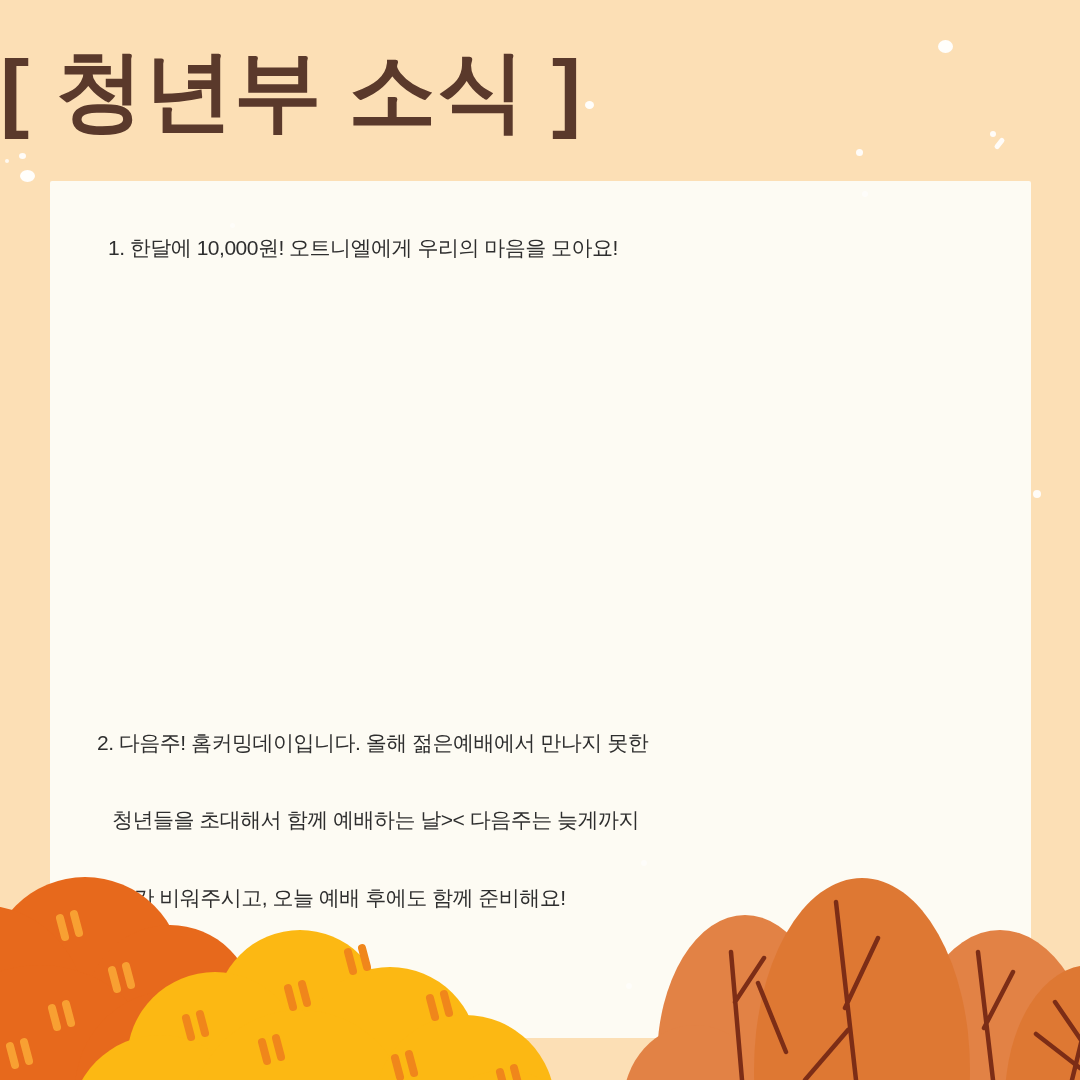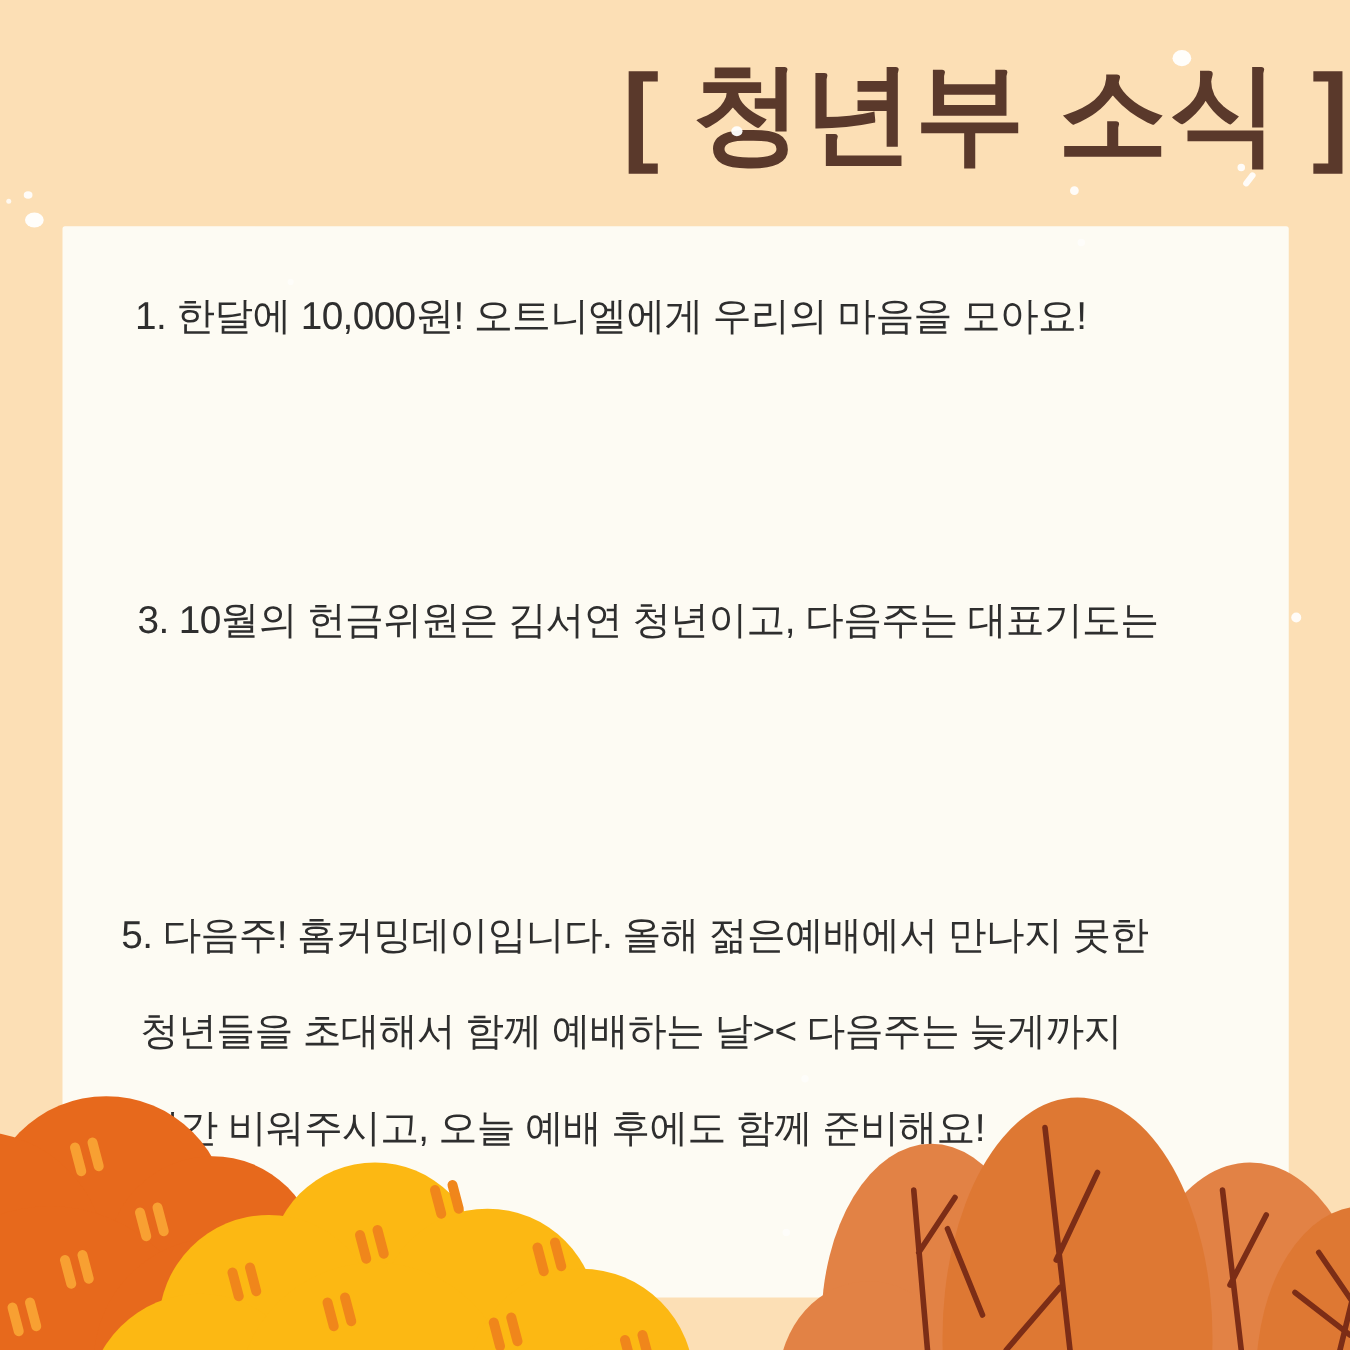--- a/index.html
+++ b/index.html
@@ -3,47 +3,46 @@
 <meta charset="utf-8">
 <style>
   html,body{margin:0;padding:0;}
   body{
     width:1080px;height:1080px;position:relative;overflow:hidden;
     background:#FCDFB5;
     font-family:"Liberation Sans", sans-serif;
   }
   .title{
     position:absolute;top:40px;left:0;width:1080px;
-    text-align:right;
+    text-align:left;
     font-size:88px;line-height:1.15;font-weight:800;
     letter-spacing:1px;
     color:#5A392B;
   }
   .card{
     position:absolute;left:50px;top:181px;width:981px;height:857px;
     background:#FDFBF3;border-radius:2px;
   }
   .line{
     position:absolute;white-space:nowrap;
-    font-size:31px;line-height:1.1;font-weight:500;
+    font-size:21px;line-height:1.1;font-weight:500;
     letter-spacing:-0.5px;color:#2E2E2E;
   }
   .dot{position:absolute;background:#FFFFFF;border-radius:50%;}
   .dash{position:absolute;background:#FFFFFF;border-radius:4px;}
   .decor-svg{position:absolute;left:0;top:810px;width:1080px;height:270px;}
 </style>
 </head>
 <body>
 
 <div class="title">[ 청년부 소식 ]</div>
 
 <div class="card">
   <div class="line" style="left:58px;top:55px">1. 한달에 10,000원! 오트니엘에게 우리의 마음을 모아요!</div>
-  <div class="line" style="left:60px;top:298px">3. 10월의 헌금위원은 김서연 청년이고, 다음주는 대표기도는</div>
-  <div class="line" style="left:47px;top:550px">5. 다음주! 홈커밍데이입니다. 올해 젊은예배에서 만나지 못한</div>
+  <div class="line" style="left:47px;top:550px">2. 다음주! 홈커밍데이입니다. 올해 젊은예배에서 만나지 못한</div>
   <div class="line" style="left:62px;top:627px">청년들을 초대해서 함께 예배하는 날&gt;&lt; 다음주는 늦게까지</div>
   <div class="line" style="left:63px;top:705px">시간 비워주시고, 오늘 예배 후에도 함께 준비해요!</div>
 </div>
 
 <div class="dot" style="left:938px;top:40px;width:15px;height:13px;opacity:.95"></div>
 <div class="dot" style="left:990px;top:131px;width:6px;height:6px;opacity:.9"></div>
 <div class="dash" style="left:997px;top:137px;width:5px;height:13px;transform:rotate(38deg);opacity:.9"></div>
 <div class="dot" style="left:585px;top:101px;width:9px;height:8px;opacity:.95"></div>
 <div class="dot" style="left:856px;top:149px;width:7px;height:7px;opacity:.9"></div>
 <div class="dot" style="left:862px;top:191px;width:6px;height:6px;opacity:.6"></div>

